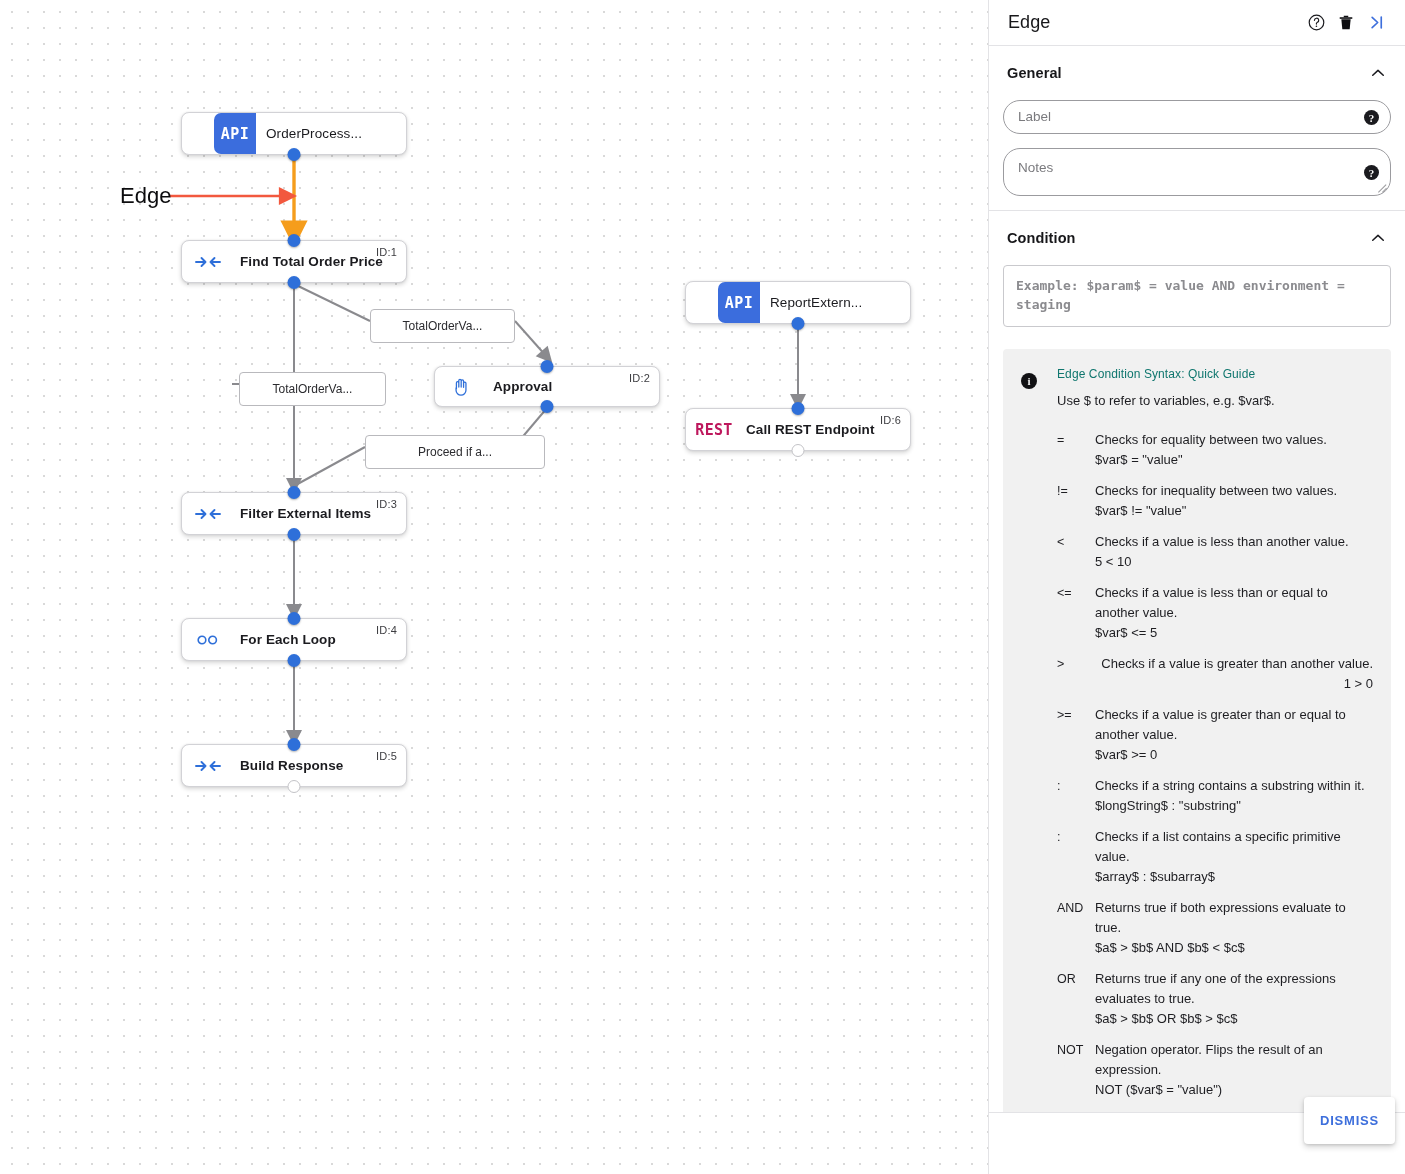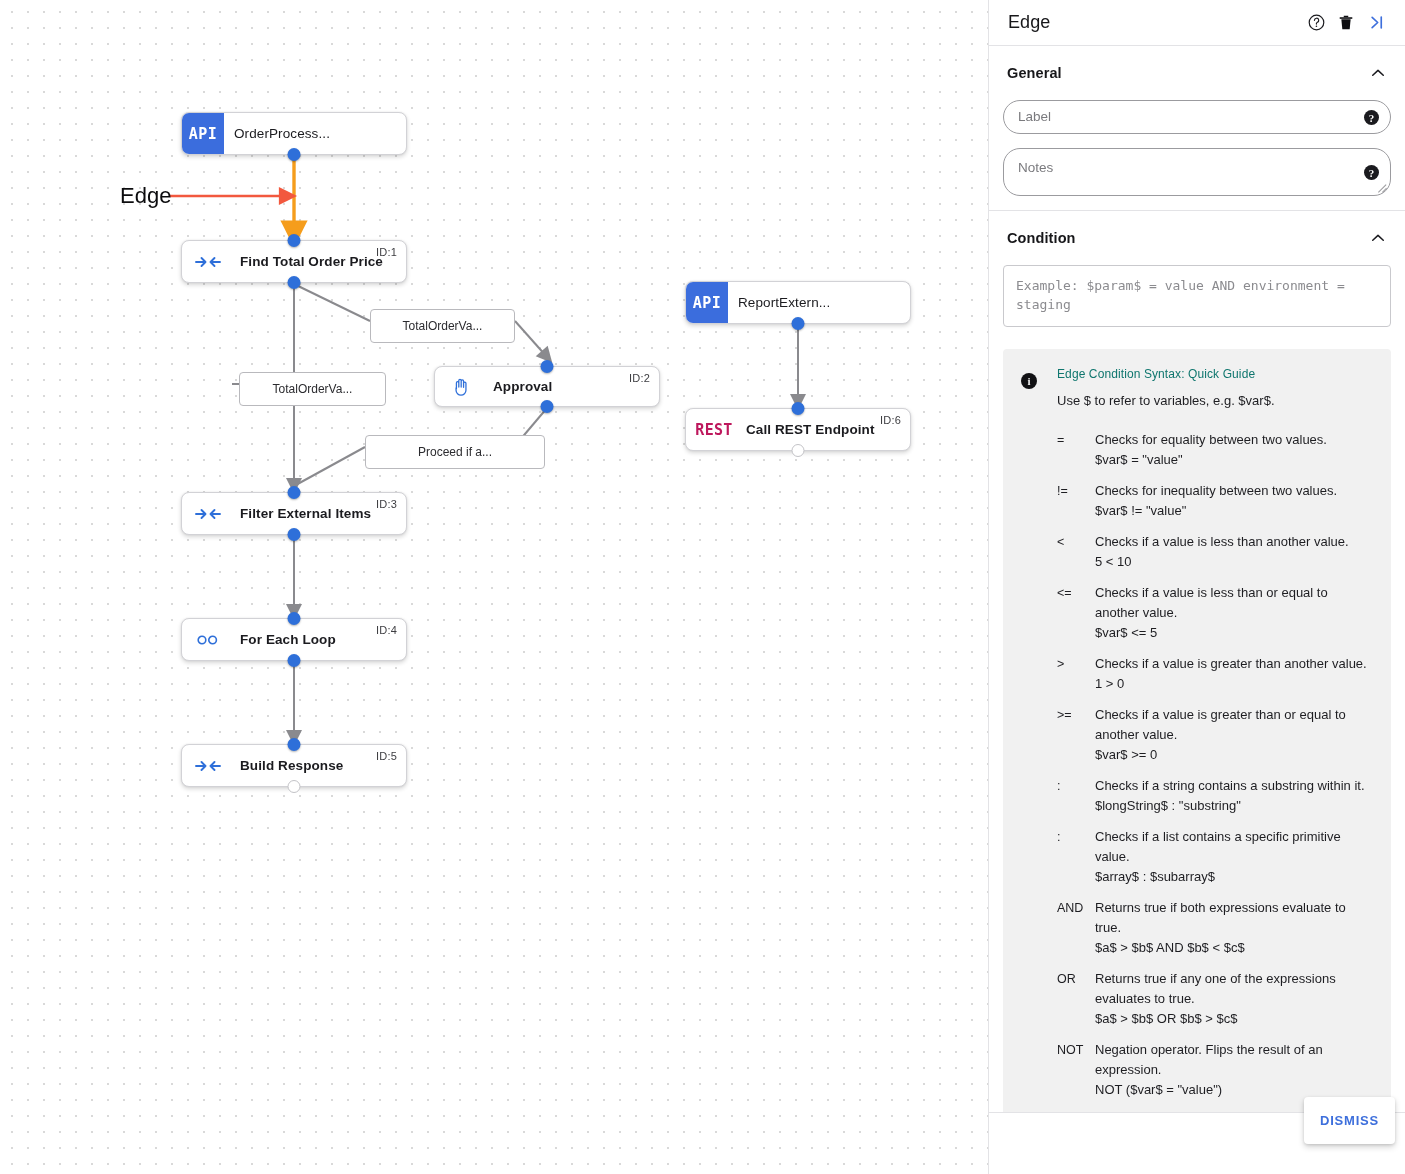--- a/index.html
+++ b/index.html
@@ -36,21 +36,21 @@
     align-items: center;
     overflow: visible;
   }
   .node .badge-block {
     width: 42px; align-self: stretch;
     background: #3b6ddd;
     border-radius: 7px 0 0 7px;
     display: flex; align-items: center; justify-content: center;
     color: #fff;
     font-family: "DejaVu Sans Mono", "Liberation Mono", monospace;
-    font-size: 15px; font-weight: 700; letter-spacing: .5px;
+    font-size: 15px; font-weight: 700; letter-spacing: .5px; margin-left: 32px;
   }
   .node .badge-text {
     width: 44px; text-align: center;
     color: #be185d;
     font-family: "DejaVu Sans Mono", "Liberation Mono", monospace;
     font-size: 15px; font-weight: 700; letter-spacing: .3px;
     margin-left: 6px;
   }
   .node .icon-slot {
     width: 44px; display: flex; align-items: center; justify-content: center;
@@ -152,21 +152,21 @@
   .resize-grip:before { left: 1px; top: 9px; }
   .resize-grip:after { left: 5px; top: 9px; width: 6px; }
 
   .divider { height: 1px; background: #e3e3e6; margin: 8px 0 0 0; }
 
   .cond-box {
     border: 1px solid #c9c9cd; border-radius: 4px;
     background: #fff; padding: 10px 12px 10px 12px;
     min-height: 62px;
     font-family: "DejaVu Sans Mono", "Liberation Mono", monospace;
-    font-size: 13px; color: #8b8b8f; line-height: 19px;
+    font-size: 13px; color: #8b8b8f; line-height: 19px; font-weight: bold;
   }
 
   .info-card {
     background: #f1f1f1; border-radius: 4px;
     margin: 22px 0 0 0;
     padding: 18px 18px 20px 18px;
     display: flex;
   }
   .info-icon {
     width: 16px; height: 16px; border-radius: 50%; background:#111114;
@@ -427,21 +427,21 @@
                 </div>
                 <div class="op-row">
                   <div class="op-key">&lt;=</div>
                   <div style="flex: 1 1 0%;">
                     <div class="op-desc">Checks if a value is less than or equal to another value.</div>
                     <div class="op-ex">$var$ &lt;= 5</div>
                   </div>
                 </div>
                 <div class="op-row">
                   <div class="op-key">&gt;</div>
-                  <div style="flex: 1 1 0%;">
+                  <div style="flex: 1 1 0%; text-align: right;">
                     <div class="op-desc">Checks if a value is greater than another value.</div>
                     <div class="op-ex">1 &gt; 0</div>
                   </div>
                 </div>
                 <div class="op-row">
                   <div class="op-key">&gt;=</div>
                   <div style="flex: 1 1 0%;">
                     <div class="op-desc">Checks if a value is greater than or equal to another value.</div>
                     <div class="op-ex">$var$ &gt;= 0</div>
                   </div>

